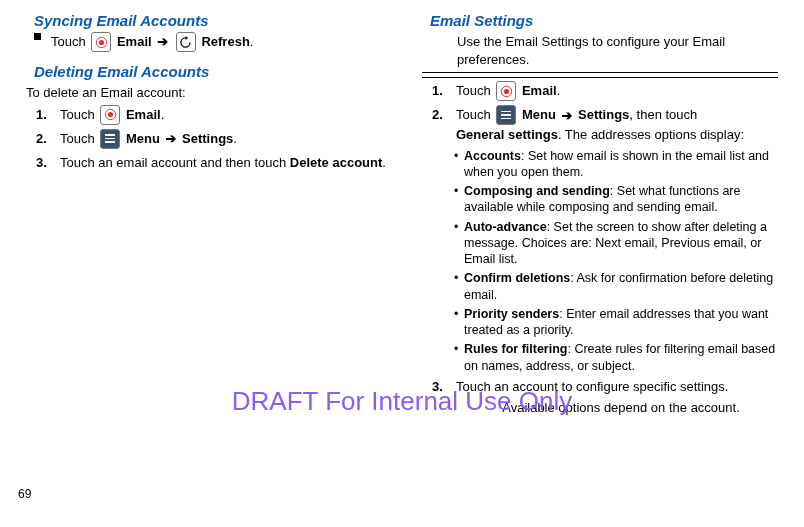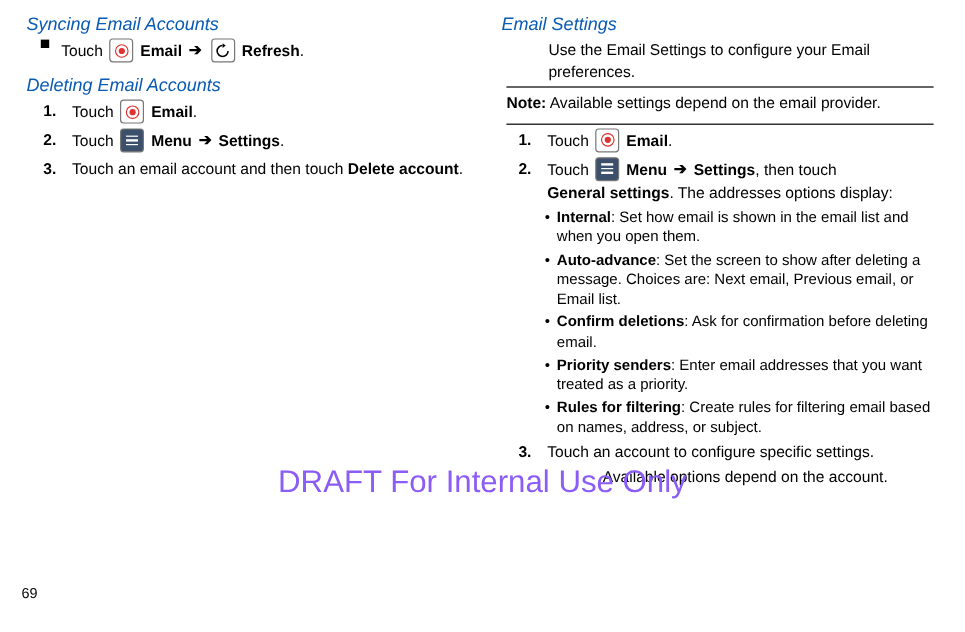--- a/index.html
+++ b/index.html
@@ -17,24 +17,24 @@
     display: flex;
     padding: 12px 18px 0 18px;
     gap: 24px;
   }
   .col {
     flex: 1;
     min-width: 0;
   }
   .section-heading {
     color: #0a5bb3;
-    font-weight: normal;
+    font-weight: bold;
     font-style: italic;
     font-size: 15px;
-    margin: 0 0 4px 4px;
+    margin: 0 0 4px 16px;
   }
   .body-para {
     margin: 0 0 8px 8px;
     line-height: 1.35;
   }
   .note-line {
     margin: 4px 0 8px 8px;
     line-height: 1.35;
   }
   .square-bullet-row {
@@ -165,20 +165,21 @@
           <svg viewBox="0 0 20 20">
               <path d="M10 3 a7 7 0 1 0 7 7" fill="none" stroke="#000" stroke-width="2"></path>
               <path d="M10 0 L10 6 L14 3 Z" fill="#000"></path>
             </svg>
         </span>
         <b>Refresh</b><span>.</span>
       </span>
     </div>
 
     <div class="section-heading">Deleting Email Accounts</div>
+    <p class="body-para" style="margin-bottom:4px;">To delete an Email account:</p>
 
     <ol class="numlist">
       <li>
         <span class="num">1.</span>
         <span>
           <span>Touch</span>
           <span class="icon icon-email-red">
             <svg viewBox="0 0 20 20">
                 <circle cx="10" cy="10" r="8" fill="none" stroke="#d33" stroke-width="1.5"></circle>
                 <circle class="inner" cx="10" cy="10" r="4"></circle>
@@ -210,23 +211,20 @@
     </ol>
 
   </div>
 
   <div class="col">
 
     <div class="section-heading">Email Settings</div>
     <p class="body-para" style="margin-bottom:4px;margin-left:43px;">Use the Email Settings to configure your Email preferences.</p>
 
     <hr class="hr-note">
-    <p class="note-line">
-      <b>Note:</b><span> Available settings depend on the email provider.</span>
-    </p>
     <hr class="hr-note">
 
     <ol class="numlist">
       <li>
         <span class="num">1.</span>
         <span>
           <span>Touch</span>
           <span class="icon icon-email-red">
             <svg viewBox="0 0 20 20">
                 <circle cx="10" cy="10" r="8" fill="none" stroke="#d33" stroke-width="1.5"></circle>
@@ -249,21 +247,22 @@
           </span>
           <b>Menu</b>
           <span class="arrow">➔</span>
           <b>Settings</b><span>, then touch</span><br>
           <b>General settings</b><span>. The addresses options display:</span>
         </span>
       </li>
     </ol>
 
     <ul class="sub-bullets">
-      <li><b>Internal</b><span>: Set how email is shown in the email list and when you open them.</span></li>
+      <li><b>Accounts</b><span>: Set how email is shown in the email list and when you open them.</span></li>
+      <li><b>Composing and sending</b><span>: Set what functions are available while composing and sending email.</span></li>
       <li><b>Auto-advance</b><span>: Set the screen to show after deleting a message. Choices are: Next email, Previous email, or Email list.</span></li>
       <li><b>Confirm deletions</b><span>: Ask for confirmation before deleting email.</span></li>
       <li><b>Priority senders</b><span>: Enter email addresses that you want treated as a priority.</span></li>
       <li><b>Rules for filtering</b><span>: Create rules for filtering email based on names, address, or subject.</span></li>
     </ul>
 
     <ol class="numlist" start="3">
       <li>
         <span class="num">3.</span>
         <span>Touch an account to configure specific settings.</span>

